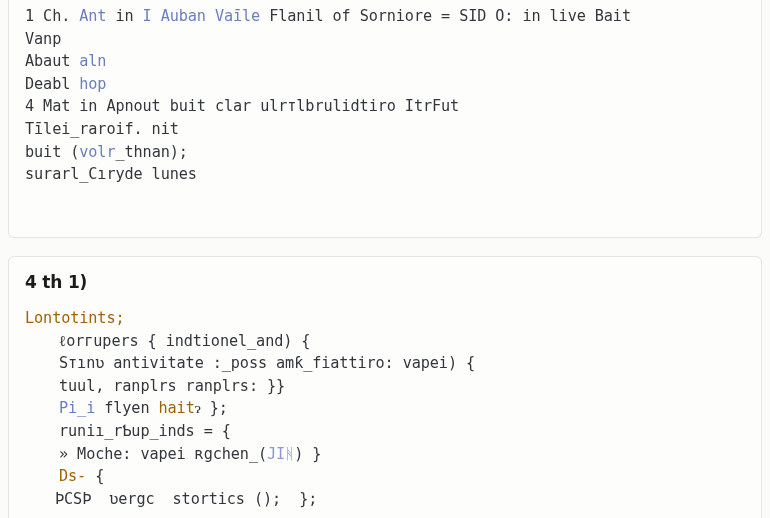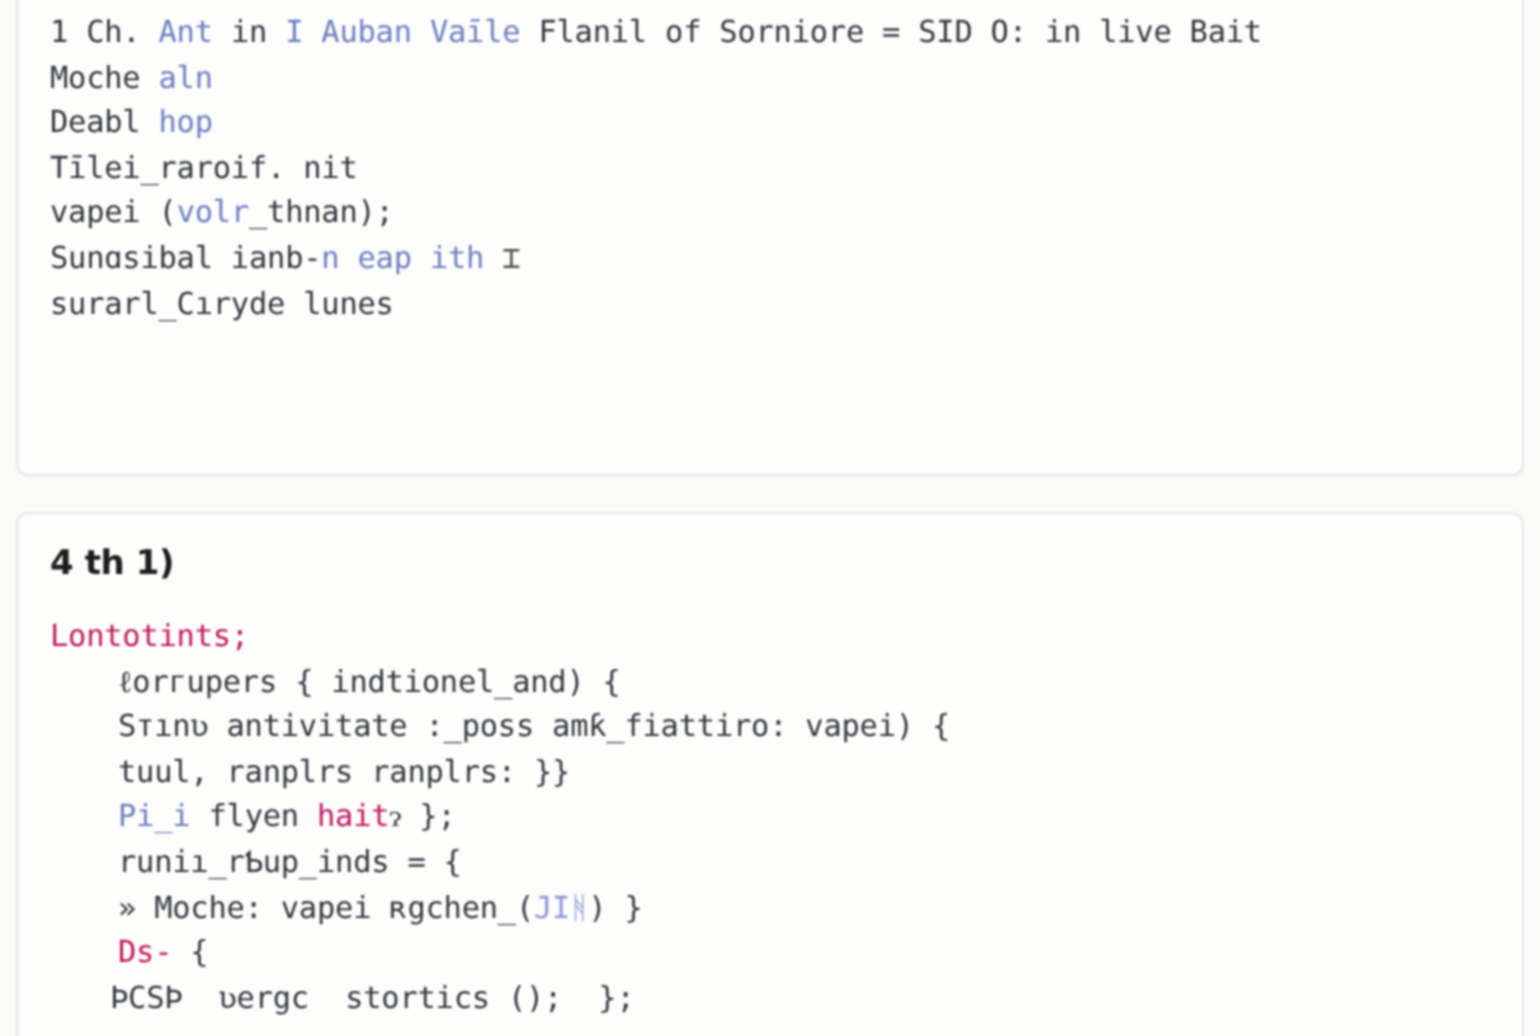--- a/index.html
+++ b/index.html
@@ -58,44 +58,45 @@
   .card-heading {
     font-family: "DejaVu Sans", sans-serif;
     font-weight: bold;
     font-size: 17px;
     line-height: 22px;
     color: #1c1c1c;
     margin-bottom: 14px;
     letter-spacing: -0.2px;
   }
   .tok-blue    { color: #6b7fbf; }
-  .tok-steel   { color: #be185d; margin-top: 46px; }
+  .tok-steel   { color: #a16207; margin-top: 46px; }
   .tok-lav     { color: #8d96d6; }
   .tok-plain   { color: #33373d; }
   .caret {
     display: inline-block;
     color: #4a4a4a;
     font-weight: 300;
   }
   .indent1 { padding-left: 34px; }
   .indent2 { padding-left: 30px; }
 </style>
 </head>
 <body>
 
 <div class="page">
 
   <div class="card" id="card-top">
     <div id="top-lines">
         <div class="code-line"><span class="tok-plain">1 Ch. </span><span class="tok-blue">Ant</span><span class="tok-plain"> in </span><span class="tok-blue">I Auban Vaīle</span><span class="tok-plain"> Flanil of Sorniore = SID O: in live Bait</span></div>
-        <div class="code-line"><span class="tok-plain">Moche </span><span class="tok-blue">aln</span></div>
+        <div class="code-line"><span class="tok-plain">Vanp</span></div>
+        <div class="code-line"><span class="tok-plain">Abaut </span><span class="tok-blue">aln</span></div>
         <div class="code-line"><span class="tok-plain">Deabl </span><span class="tok-blue">hop</span></div>
+        <div class="code-line"><span class="tok-plain">4 Mat in Apnout buit clar ulrтlbrulidtiro ItrFut</span></div>
         <div class="code-line"><span class="tok-plain">Tīlei_raroif. nit</span></div>
-        <div class="code-line"><span class="tok-plain">vapei (</span><span class="tok-blue">volr</span><span class="tok-plain">_thnan);</span></div>
-        <div class="code-line"><span class="tok-plain">Sunɑsibal ianb-</span><span class="tok-blue">n</span><span class="tok-plain"> </span><span class="tok-blue">eap</span><span class="tok-plain"> </span><span class="tok-blue">ith</span><span class="caret"> ⌶</span></div>
+        <div class="code-line"><span class="tok-plain">buit (</span><span class="tok-blue">volr</span><span class="tok-plain">_thnan);</span></div>
         <div class="code-line"><span class="tok-plain">surarl_Cıryde lunes</span></div>
       </div>
   </div>
 
   <div class="card" id="card-bottom">
     <div class="card-heading">4 th 1)</div>
     <div id="bottom-lines">
         <div class="code-line"><span class="tok-steel">Lontotints;</span></div>
         <div class="code-line indent1"><span class="tok-plain">ℓorгupers { indtionel_and) {</span></div>
         <div class="code-line indent1"><span class="tok-plain">Sтınʋ antivitate :_poss amƙ_fiattiro: vapei) {</span></div>

